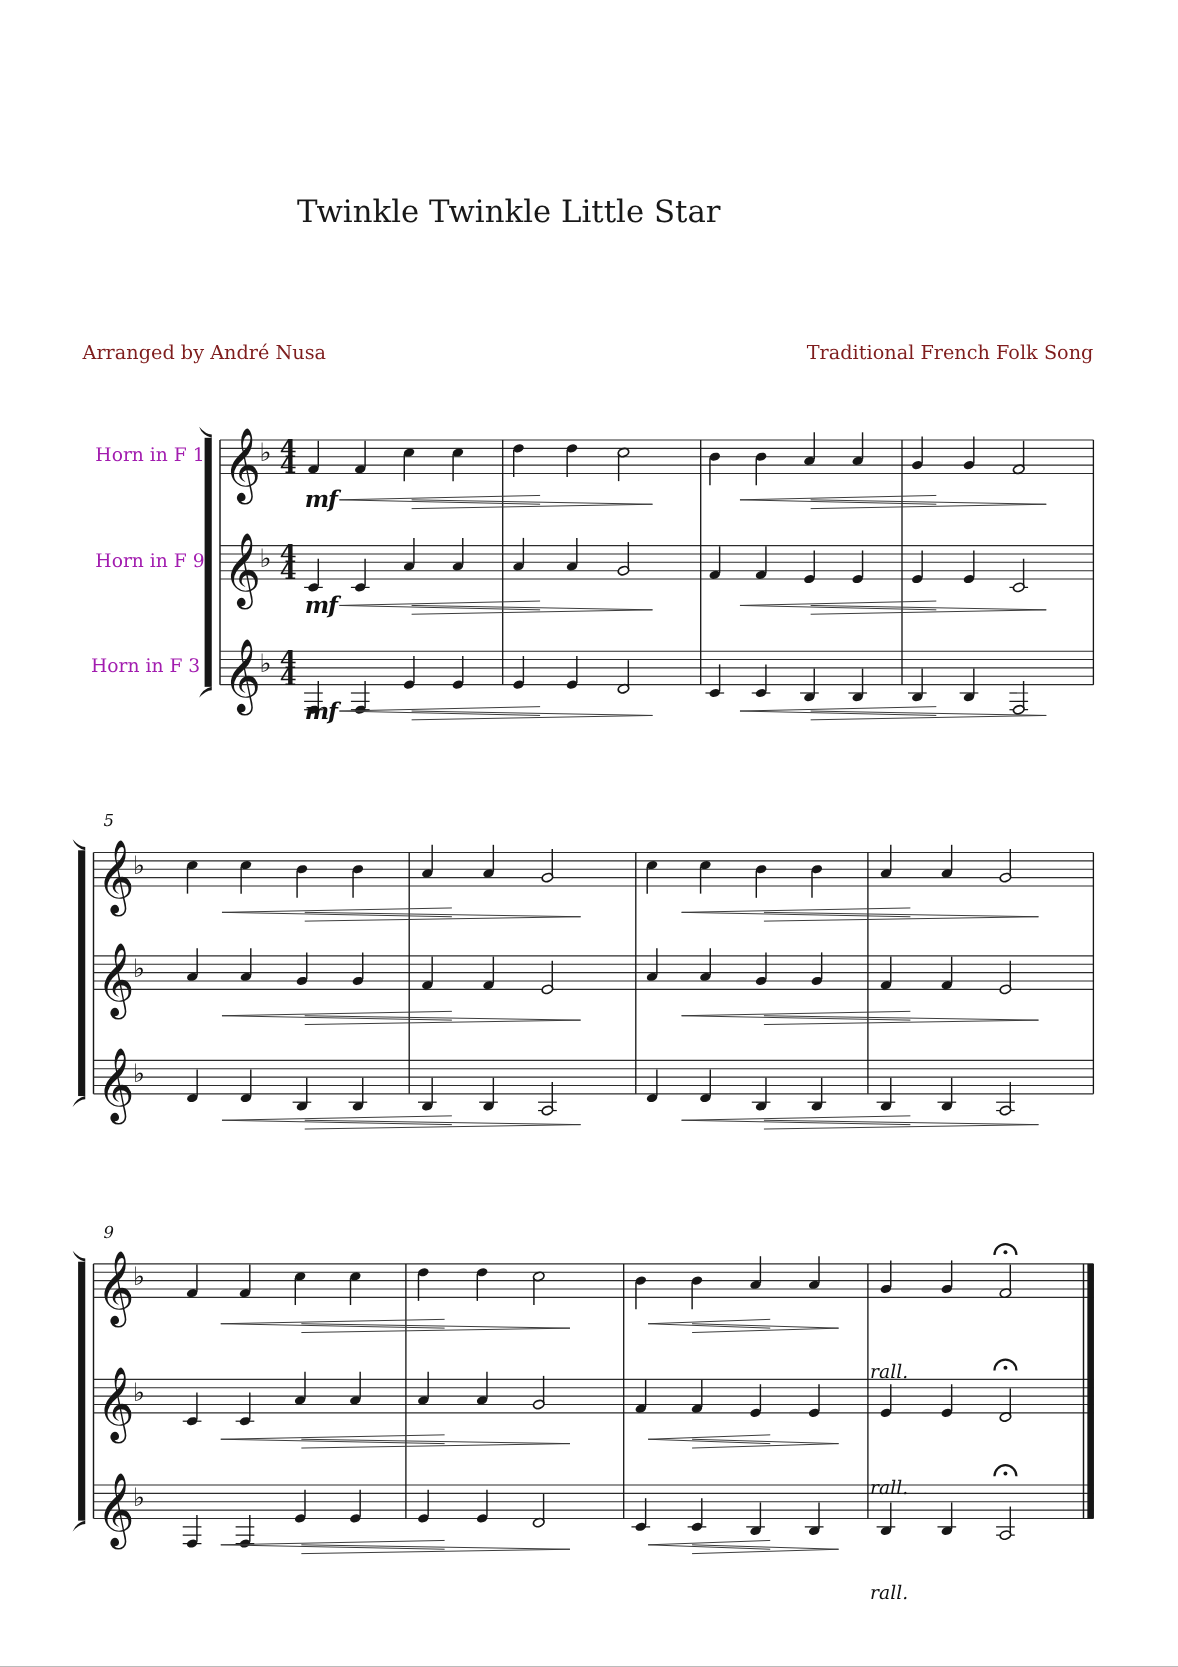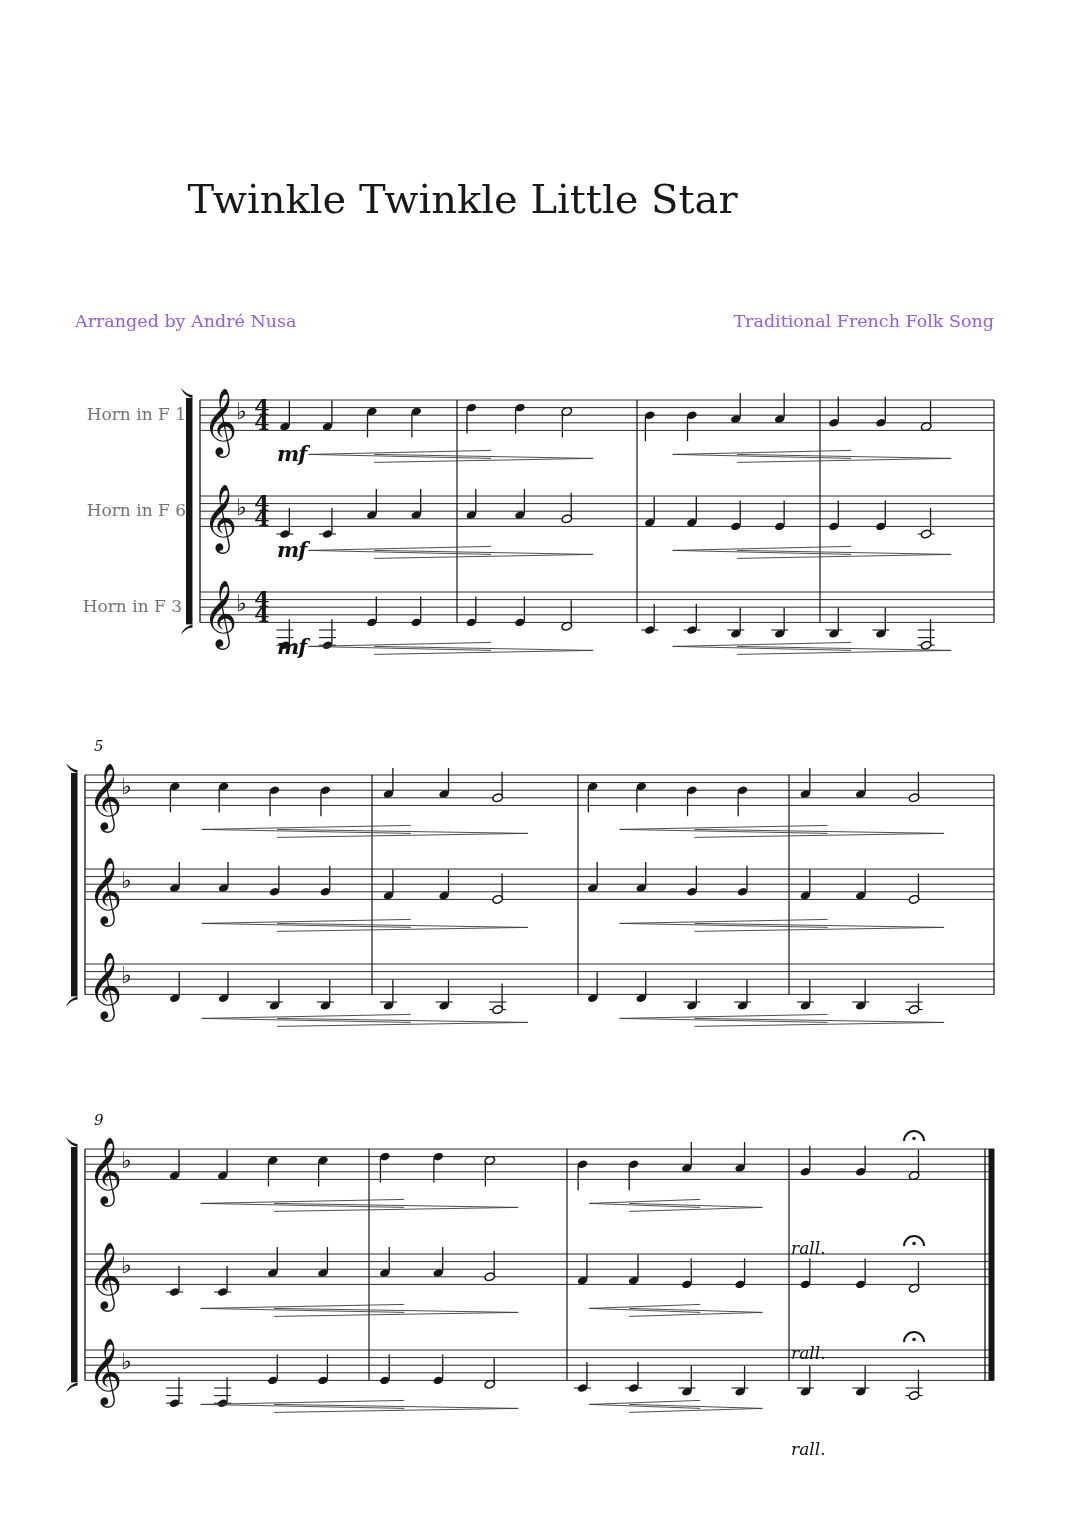--- a/index.html
+++ b/index.html
@@ -1,23 +1,23 @@
 <!DOCTYPE html>
 <html><head>
 <meta charset="utf-8">
 <style>
   html,body{margin:0;padding:0;background:#888;}
   #page{position:relative;width:1071px;height:1515px;background:#ffffff;margin:0 auto;
         font-family:"DejaVu Serif", serif;color:#111;overflow:hidden;}
   .abs{position:absolute;}
-  #title{left:0;top:176px;width:925px;text-align:center;font-size:40px;color:#181818;}
-  .credit{top:311px;font-size:17.5px;color:#8b5cf6;}
+  #title{left:0;top:176px;width:925px;text-align:center;font-size:28px;color:#181818;}
+  .credit{top:311px;font-size:17.5px;color:#7f1d1d;}
   #credit-arranger{left:75px;}
   #credit-source{right:77px;text-align:right;}
-  .staff-label{width:150px;text-align:right;font-size:17px;color:#737373;}
+  .staff-label{width:150px;text-align:right;font-size:17px;color:#a21caf;}
   .dyn{font-size:21px;font-style:italic;font-weight:bold;letter-spacing:-1px;}
   .rall{font-size:17px;font-style:italic;margin-top:40px;}
   .mnum{font-size:15px;font-style:italic;}
   #score{position:absolute;left:0;top:0;}
 </style>
 </head>
 <body>
 
 <div id="page">
 
@@ -493,21 +493,21 @@
       <line x1="629.16" y1="1404.4" x2="762.36" y2="1408.4" stroke="#3a3a3a" stroke-width="0.9"></line>
       <line x1="629.16" y1="1412.4" x2="762.36" y2="1408.4" stroke="#3a3a3a" stroke-width="0.9"></line>
     </svg>
 
   <div class="abs" id="title">Twinkle Twinkle Little Star</div>
 
   <div class="abs credit" id="credit-arranger">Arranged by André Nusa</div>
   <div class="abs credit" id="credit-source">Traditional French Folk Song</div>
 
   <div class="abs staff-label" style="left:36px;top:404px;">Horn in F 1</div>
-  <div class="abs staff-label" style="left:36px;top:500px;">Horn in F 6</div>
+  <div class="abs staff-label" style="left:36px;top:500px;">Horn in F 9</div>
   <div class="abs staff-label" style="left:32px;top:596px;">Horn in F 3</div>
 
   <div class="abs dyn" style="left:277px;top:441px;">mf</div>
   <div class="abs dyn" style="left:277px;top:537px;">mf</div>
   <div class="abs dyn" style="left:277px;top:634px;">mf</div>
 
   <div class="abs mnum" style="left:94px;top:737px;">5</div>
   <div class="abs mnum" style="left:94px;top:1111px;">9</div>
 
   <div class="abs rall" style="left:791px;top:1198px;">rall.</div>

